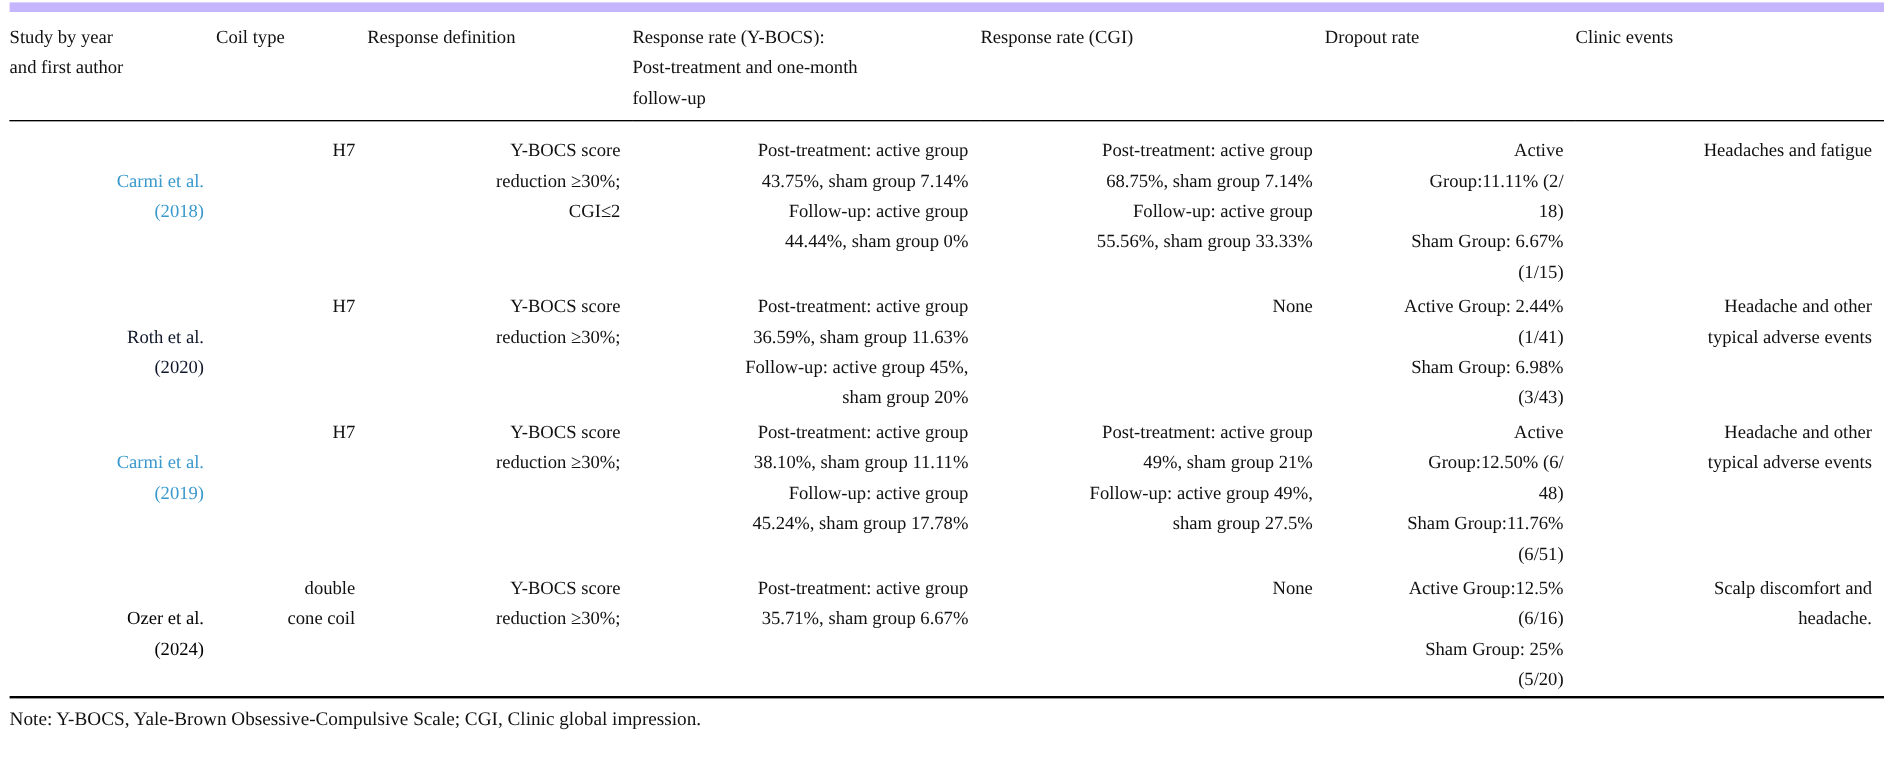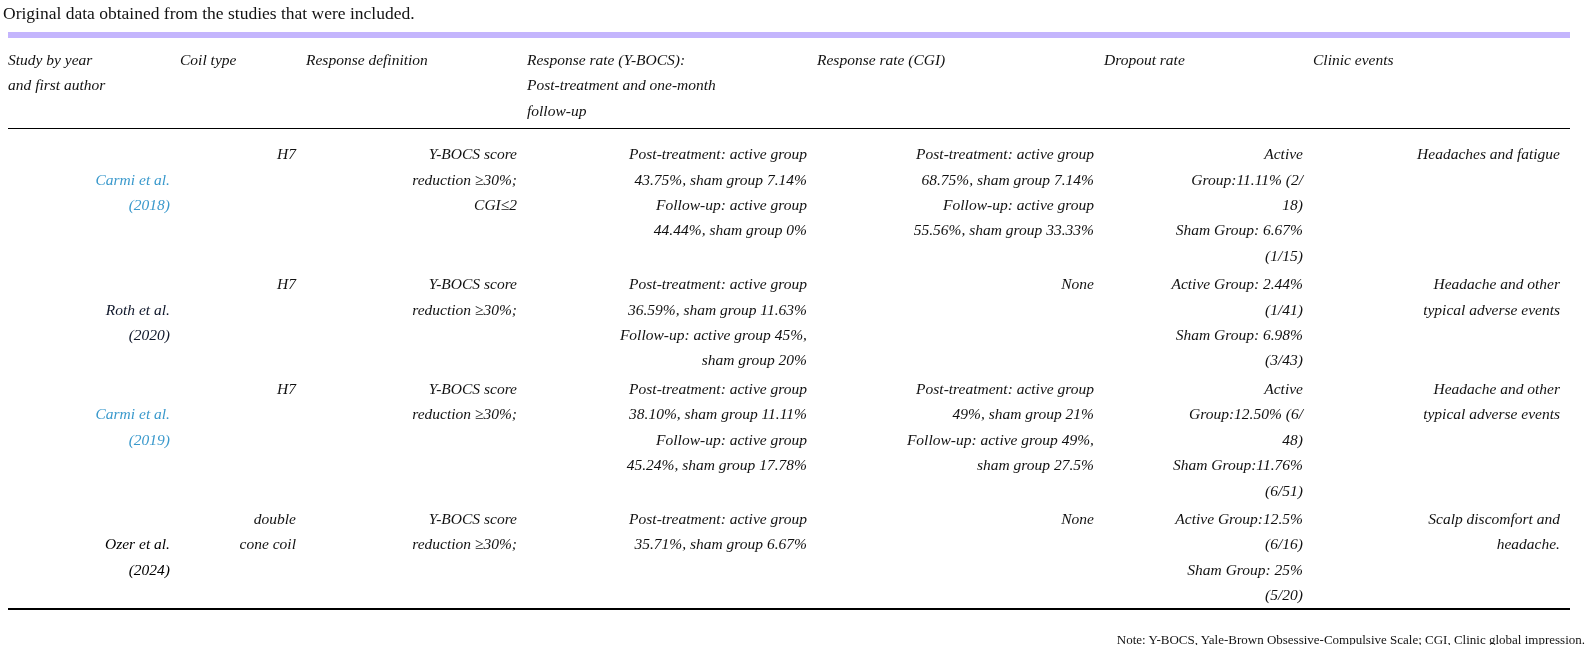--- a/index.html
+++ b/index.html
@@ -19,23 +19,22 @@
   }
   .caption {
     font-size: 17.5px;
     line-height: 22px;
     color: #121212;
     margin: 0 0 8px 0;
   }
   .table-wrap {
     margin-left: 5px;
     width: 1562px;
-    border-top: 6px solid #c4b5fd;
+    border-top: 8px solid #c4b5fd;
     border-bottom: 2px solid #000;
-    font-style: italic;
   }
   table.data-table {
     width: 100%;
     border-collapse: collapse;
     table-layout: fixed;
   }
   table.data-table thead th {
     border-bottom: 1px solid #000;
     text-align: left;
     font-weight: normal;
@@ -61,33 +60,31 @@
   th.c1, td.c1 {
     padding-left: 16px;
   }
   td.c1 .study-link {
     display: block;
     padding-left: 15px;
     text-indent: -15px;
     cursor: pointer;
   }
   .footnote {
-    font-size: 13px;
+    font-size: 16px;
     line-height: 22px;
     color: #121212;
-    margin: 19px 0 0 5px;
-    text-align: right;
+    margin: 7px 0 0 5px;
   }
 </style>
 </head>
 <body>
 
 <div class="page">
 
-  <p class="caption">Original data obtained from the studies that were included.</p>
 
   <div class="table-wrap">
     <table class="data-table">
       <colgroup>
         <col style="width:172px">
         <col style="width:126px">
         <col style="width:221px">
         <col style="width:290px">
         <col style="width:287px">
         <col style="width:209px">

